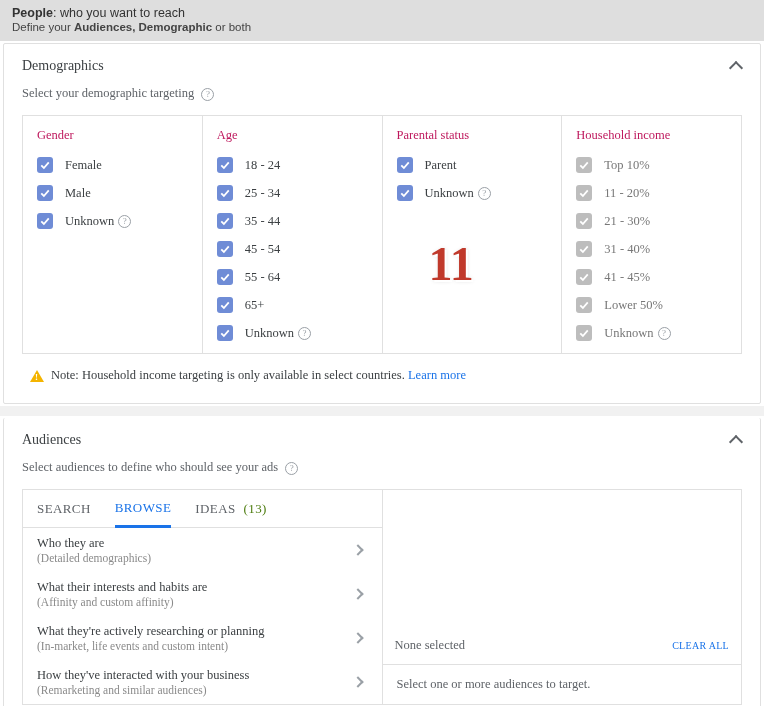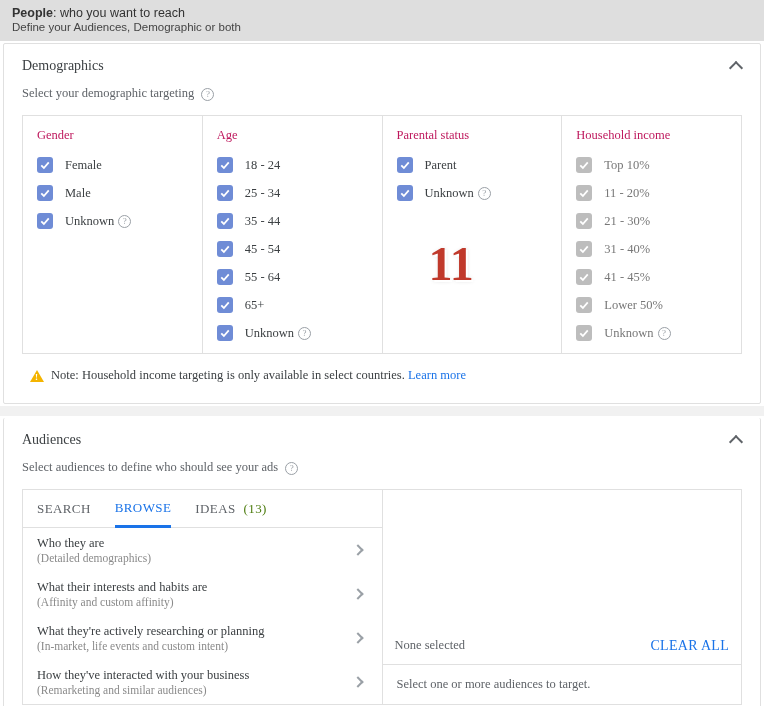--- a/index.html
+++ b/index.html
@@ -10,21 +10,21 @@
     background: #fff;
     width: 764px;
   }
   .top-bar {
     background: #dedede;
     padding: 6px 12px 8px 12px;
   }
   .top-title { font-size: 12.5px; color: #333; }
   .top-title .bold { font-weight: 700; }
   .top-sub { font-size: 11.5px; color: #444; margin-top: 1px; }
-  .top-sub .bold { font-weight: 400; }
+  .top-sub .bold { font-weight: 700; }
 
   .card-wrap {
     border: 1px solid #e0e0e0;
     margin: 2px 3px 0 3px;
     background: #fff;
     border-radius: 2px;
     font-family: Liberation Serif, serif;
   }
   .panel { padding: 14px 18px 16px 18px; }
 
@@ -161,21 +161,21 @@
     transform: rotate(-45deg);
     margin-right: 6px;
   }
 
   .aud-right-head {
     display: flex; justify-content: space-between; align-items: center;
     height: 38px; padding: 0 12px;
     border-bottom: 1px solid #e0e0e0;
   }
   .none-sel { font-size: 12.5px; color: #5f6368; }
-  .clear-all { font-size: 14px; color: #1a73e8; font-weight: 500; letter-spacing: 0.3px; cursor: pointer; }
+  .clear-all { font-size: 10px; color: #1a73e8; font-weight: 500; letter-spacing: 0.3px; cursor: pointer; }
   .empty-msg { padding: 12px 14px; font-size: 12.5px; color: #5f6368; }
 
   .big-num {
     position: absolute;
     font-size: 48px;
     font-weight: 800;
     color: #c0392b;
     text-shadow: 2px 2px 0 #fff, 1px 1px 4px rgba(0,0,0,0.15);
     pointer-events: none;
     user-select: none;

